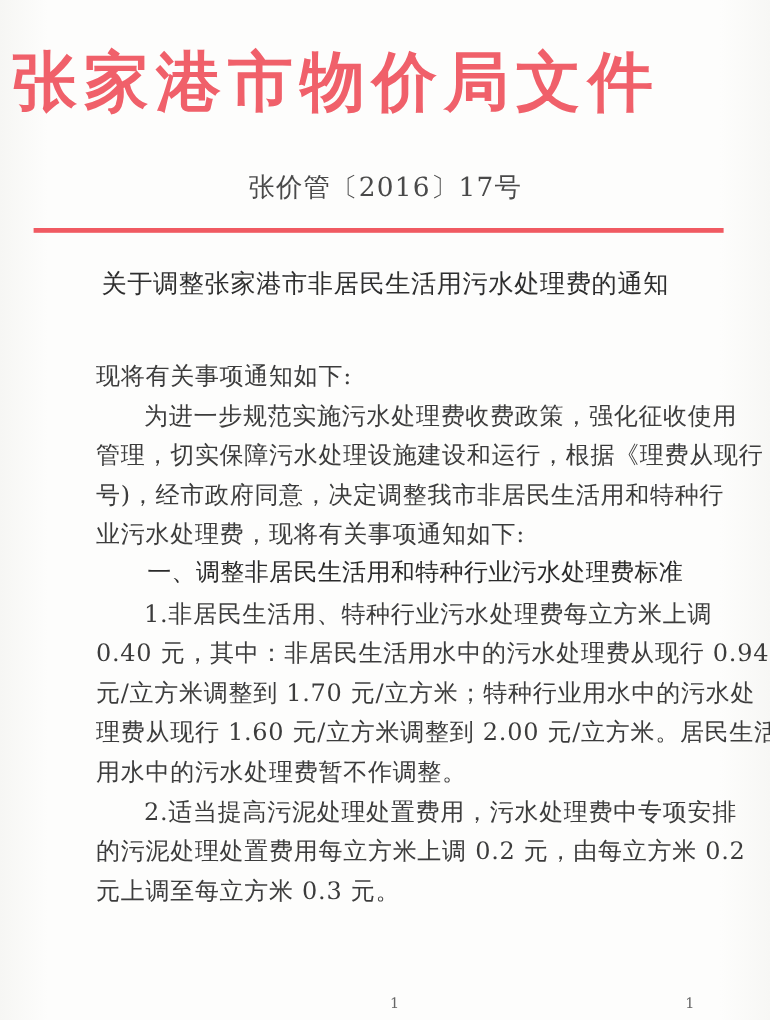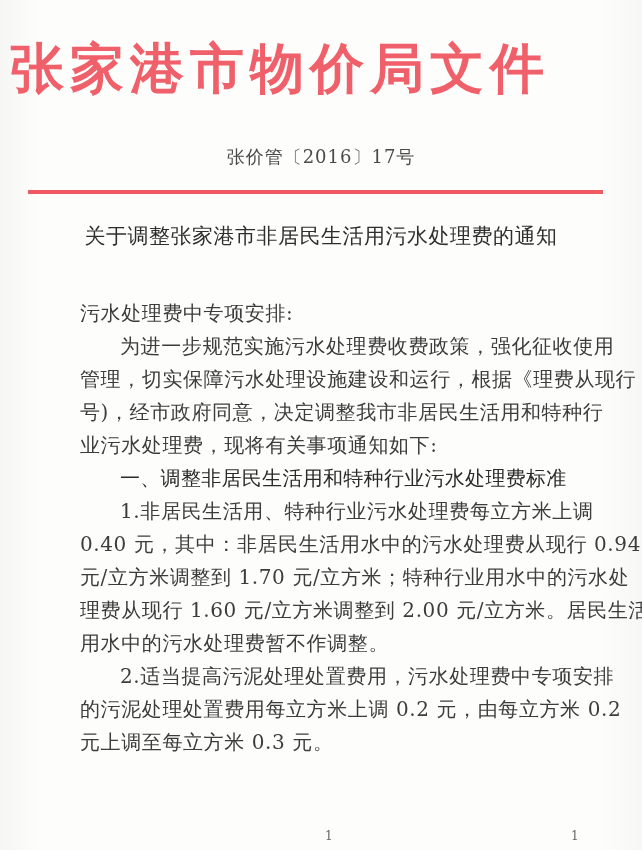--- a/index.html
+++ b/index.html
@@ -21,21 +21,21 @@
     font-weight: bold;
     font-size: 54px; letter-spacing: 6px;
     color: #f0606a;
     line-height: 80px;
     padding-left: 10px;
     box-sizing: border-box;
   }
   .docnum {
     position: absolute; left: 0; top: 144px; width: 642px;
     text-align: center;
-    font-size: 18px; color: #4a4a4a;
+    font-size: 22px; color: #4a4a4a;
     line-height: 26px;
     letter-spacing: 1px;
   }
   .redline {
     position: absolute; left: 28px; top: 190px; width: 575px; height: 4px;
     background: #f05a62;
   }
   .title {
     position: absolute; left: 0; top: 220px; width: 642px;
     text-align: center;
@@ -45,39 +45,39 @@
     letter-spacing: 0.5px;
   }
   .body {
     position: absolute; left: 80px; top: 297px; width: 492px;
     font-size: 20px; line-height: 33px;
     color: #3c3c3c;
   }
   .line { height: 33px; white-space: nowrap; overflow: visible; letter-spacing: 0.6px; }
   .indent { padding-left: 40px; }
   .heading {
-    font-family: Liberation Serif, serif;
-    font-size: 20px; color: #2a2a2a; letter-spacing: 0.3px;
+    font-family: Liberation Mono, monospace;
+    font-size: 20px; color: #2a2a2a; letter-spacing: 0.3px; text-align: center;
   }
   .pagenum {
     position: absolute; top: 828px; font-size: 12px; color: #666;
     line-height: 16px;
   }
 </style>
 </head>
 <body>
 
 <div class="page">
   <div class="masthead">张家港市物价局文件</div>
   <div class="docnum">张价管〔2016〕17号</div>
   <div class="redline"></div>
   <div class="title">关于调整张家港市非居民生活用污水处理费的通知</div>
 
   <div class="body">
-    <div class="line">污水处理费中专项安排:</div>
+    <div class="line">现将有关事项通知如下:</div>
 
     <div class="line indent">为进一步规范实施污水处理费收费政策，强化征收使用</div>
     <div class="line">管理，切实保障污水处理设施建设和运行，根据《理费从现行</div>
     <div class="line">号)，经市政府同意，决定调整我市非居民生活用和特种行</div>
     <div class="line">业污水处理费，现将有关事项通知如下:</div>
 
     <div class="line indent heading">一、调整非居民生活用和特种行业污水处理费标准</div>
 
     <div class="line indent">1.非居民生活用、特种行业污水处理费每立方米上调</div>
     <div class="line">0.40 元，其中：非居民生活用水中的污水处理费从现行 0.94</div>

